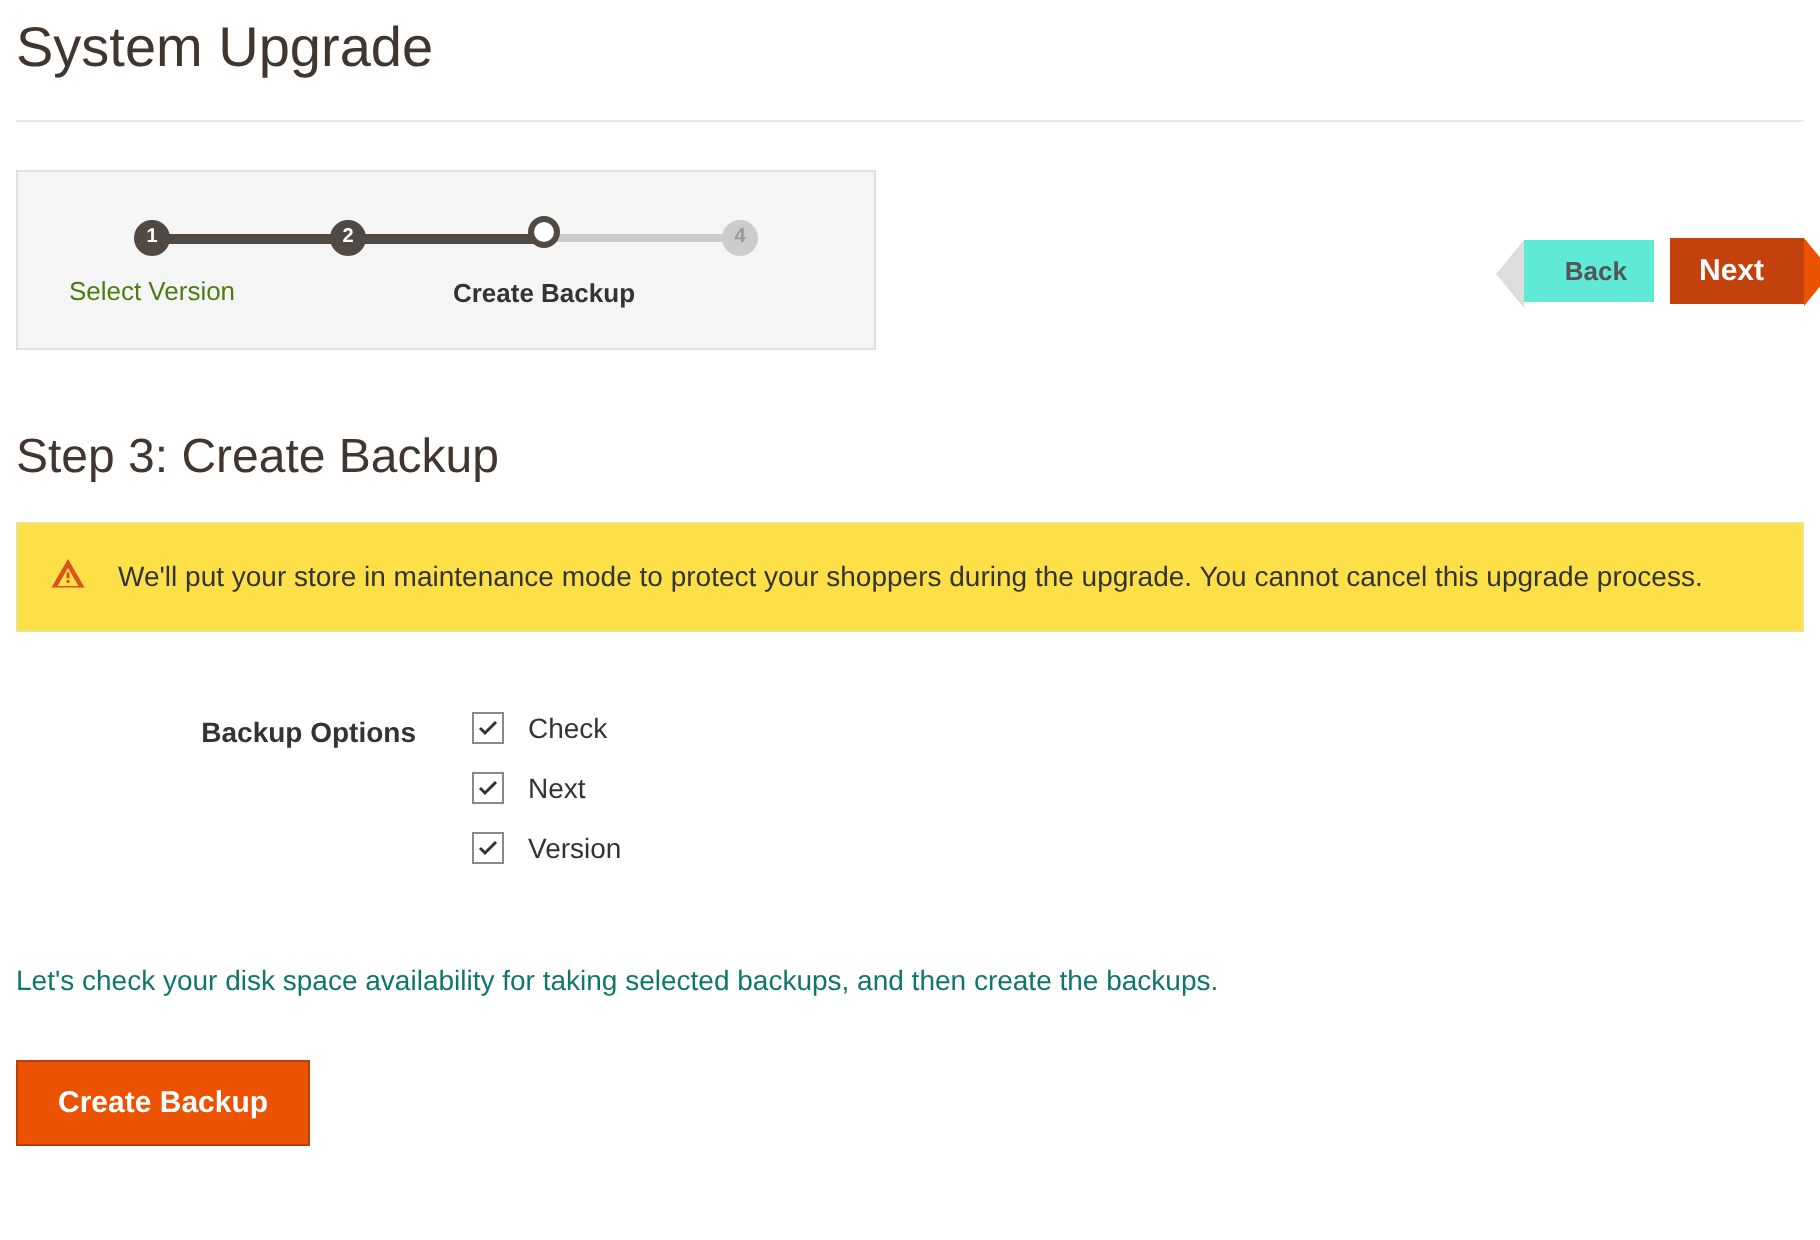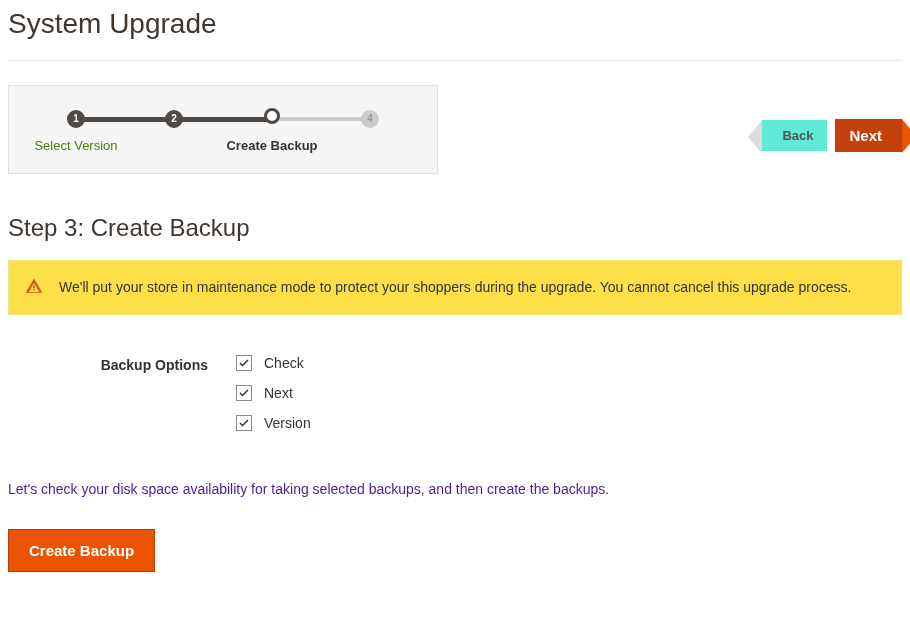--- a/index.html
+++ b/index.html
@@ -91,21 +91,21 @@
       width:200px; text-align:right; font-weight:bold; color:#333;
       font-size:14px; padding-top:2px;
     }
     .checks { display:flex; flex-direction:column; gap:14px; }
     .check-item { display:flex; align-items:center; gap:12px; font-size:14px; color:#333; }
     .cbox {
       width:16px; height:16px; border:1px solid #888; display:inline-flex;
       align-items:center; justify-content:center; background:#fff; cursor:pointer;
     }
     .cbox svg { width:12px; height:12px; }
-    .info-text { margin-top:50px; font-size:14px; color:#4c1d95; }
+    .info-text { margin-top:50px; font-size:14px; color:#0f766e; }
     .btn-primary {
       background:#eb5202; color:#fff; border:1px solid #b84002;
       font-size:15px; font-weight:bold; padding:12px 20px;
       margin-top:32px; cursor:pointer;
     }
   </style>
 </head>
 <body>
 
 

